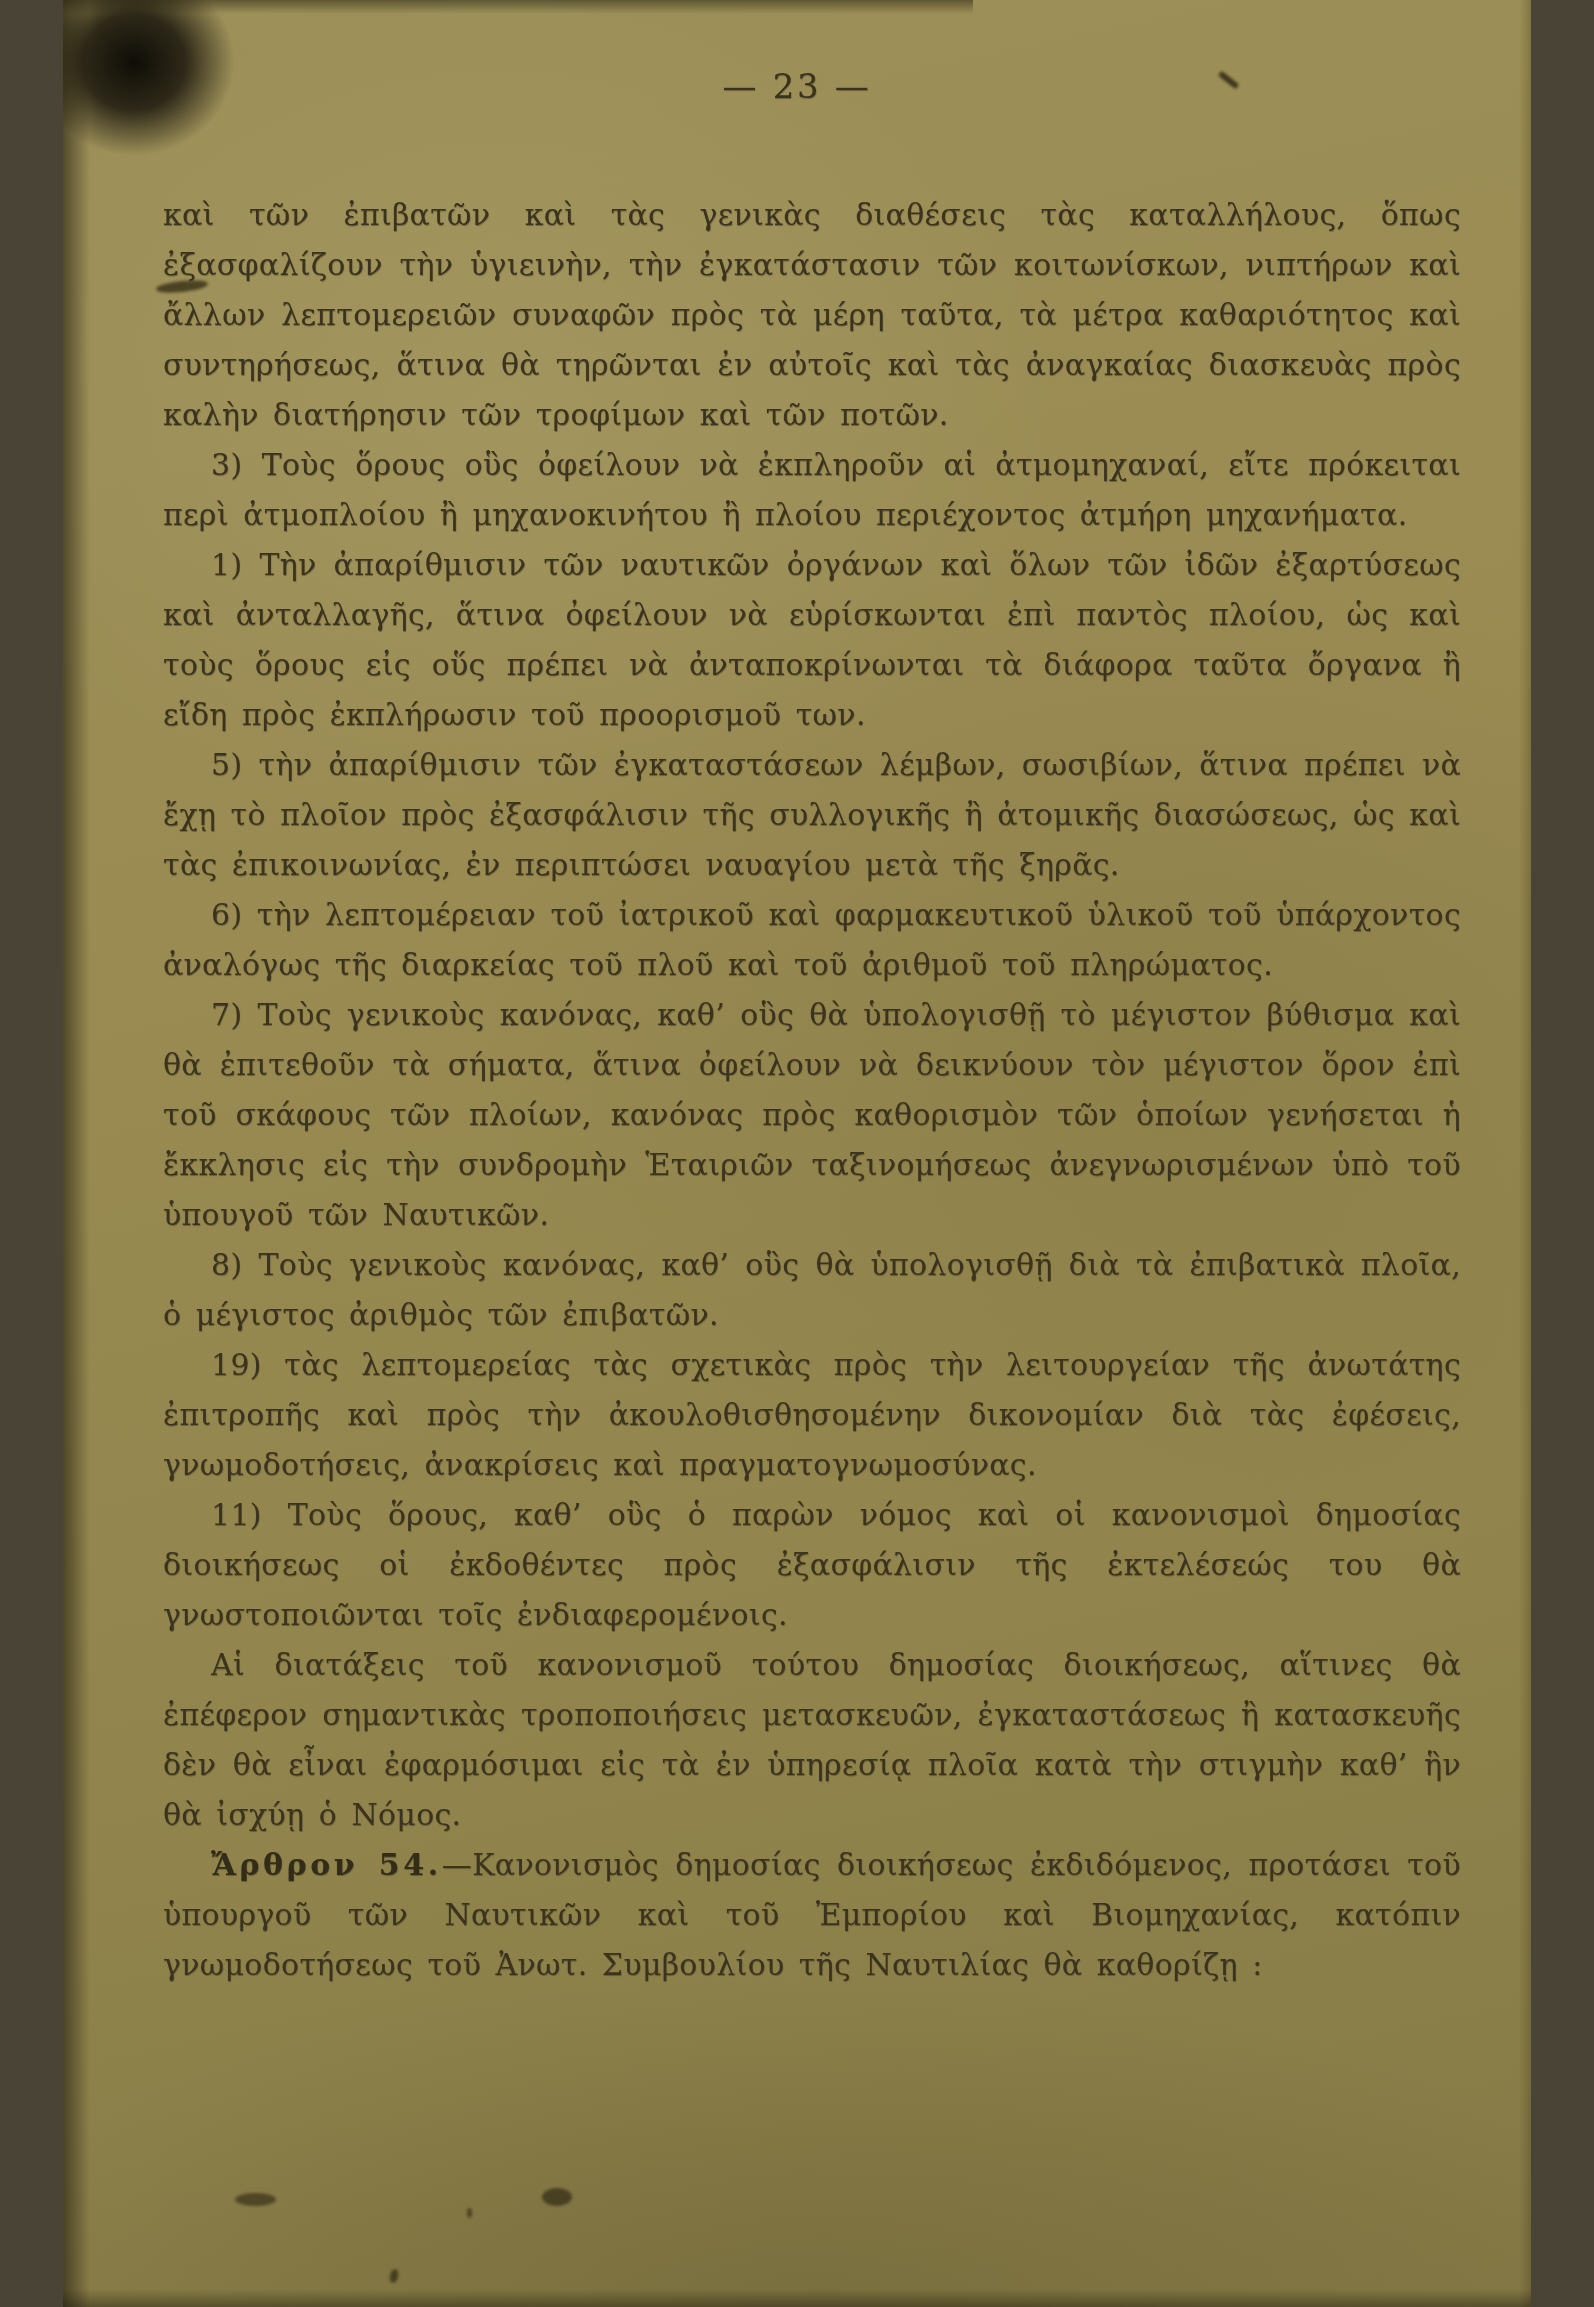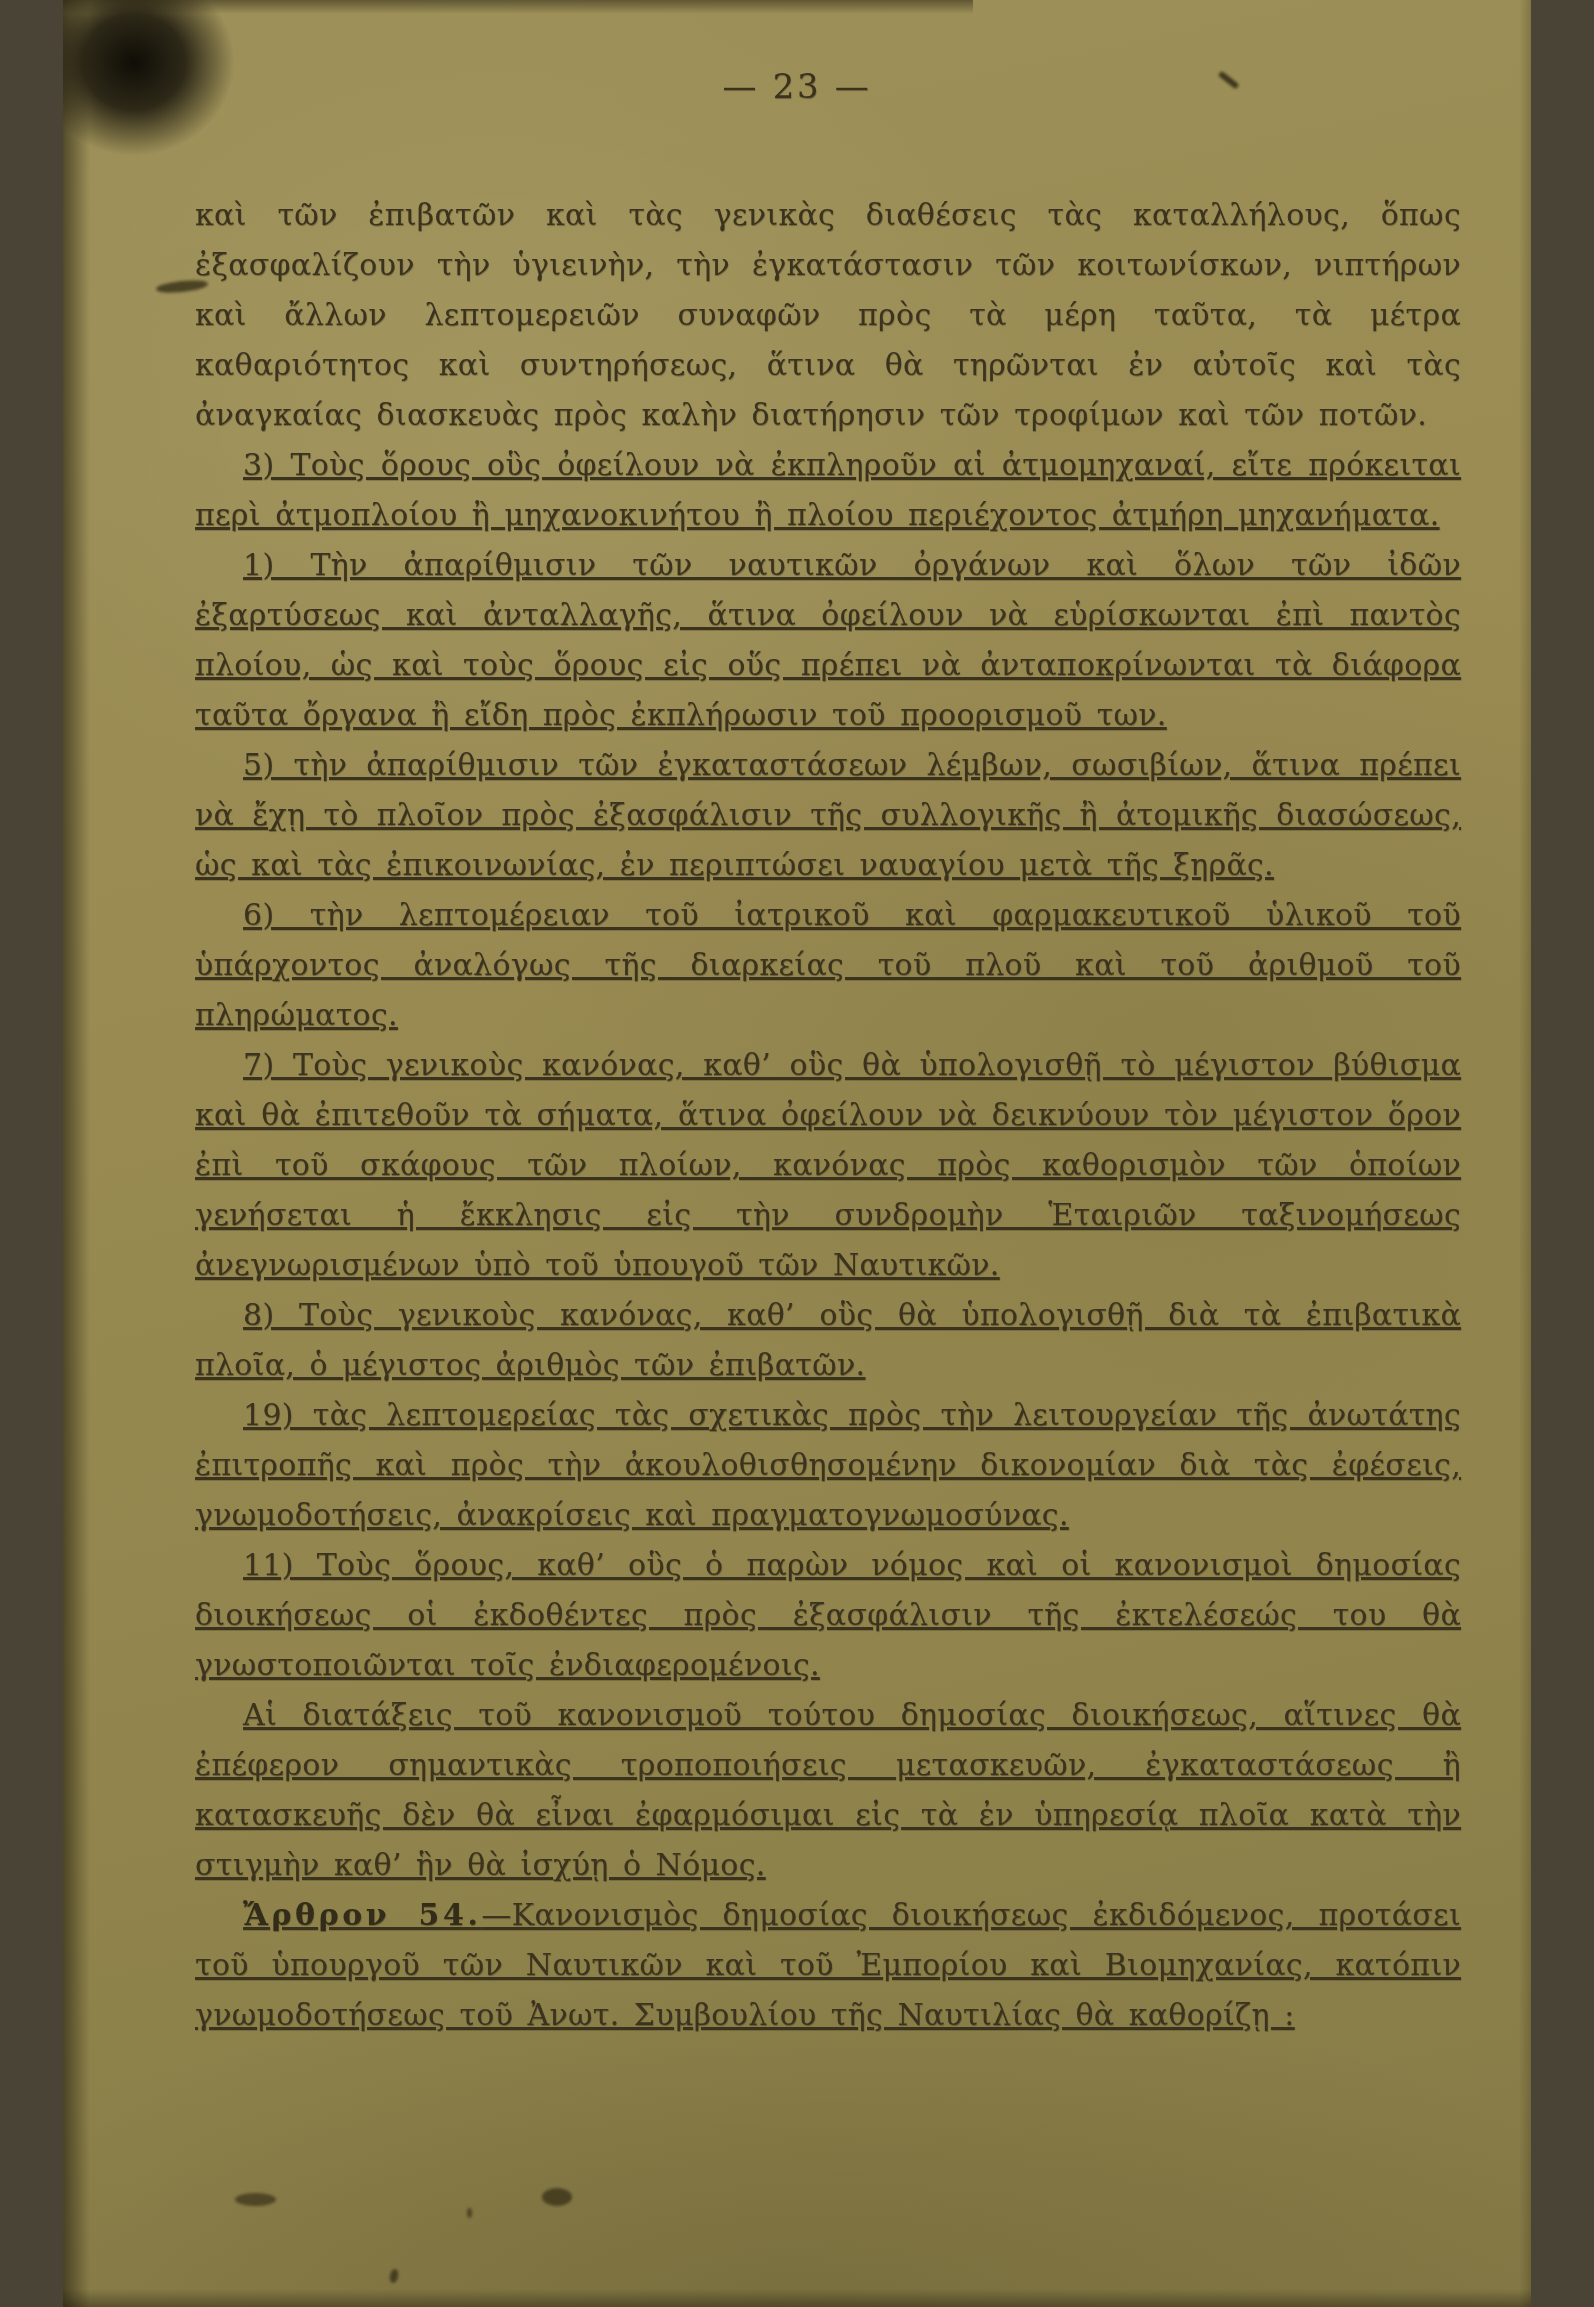--- a/index.html
+++ b/index.html
@@ -58,24 +58,23 @@
     color:#3a321d;
     text-shadow:0.4px 0.7px 0.9px rgba(55,47,26,0.45);
   }
   .text-block {
     position:absolute; top:190px; left:100px; right:70px;
     text-align:justify;
     font-size:30px; line-height:50px;
     letter-spacing:0.3px; word-spacing:4.5px;
     hyphens:none;
     text-shadow:0.4px 0.6px 0.8px rgba(55,47,26,0.45);
-    margin-left:32px;
   }
   .text-block p { margin:0; padding:0; }
-  .indent { text-indent:48px;text-decoration:underline; }
+  .indent { text-indent:48px; }
   .article-lead { font-weight:bold; letter-spacing:3.6px; color:#332c18; }
 </style>
 </head>
 <body>
 
 <div class="page">
 
   <div class="corner-tl"></div>
   <div class="edge-left"></div>
   <div class="edge-top"></div>

